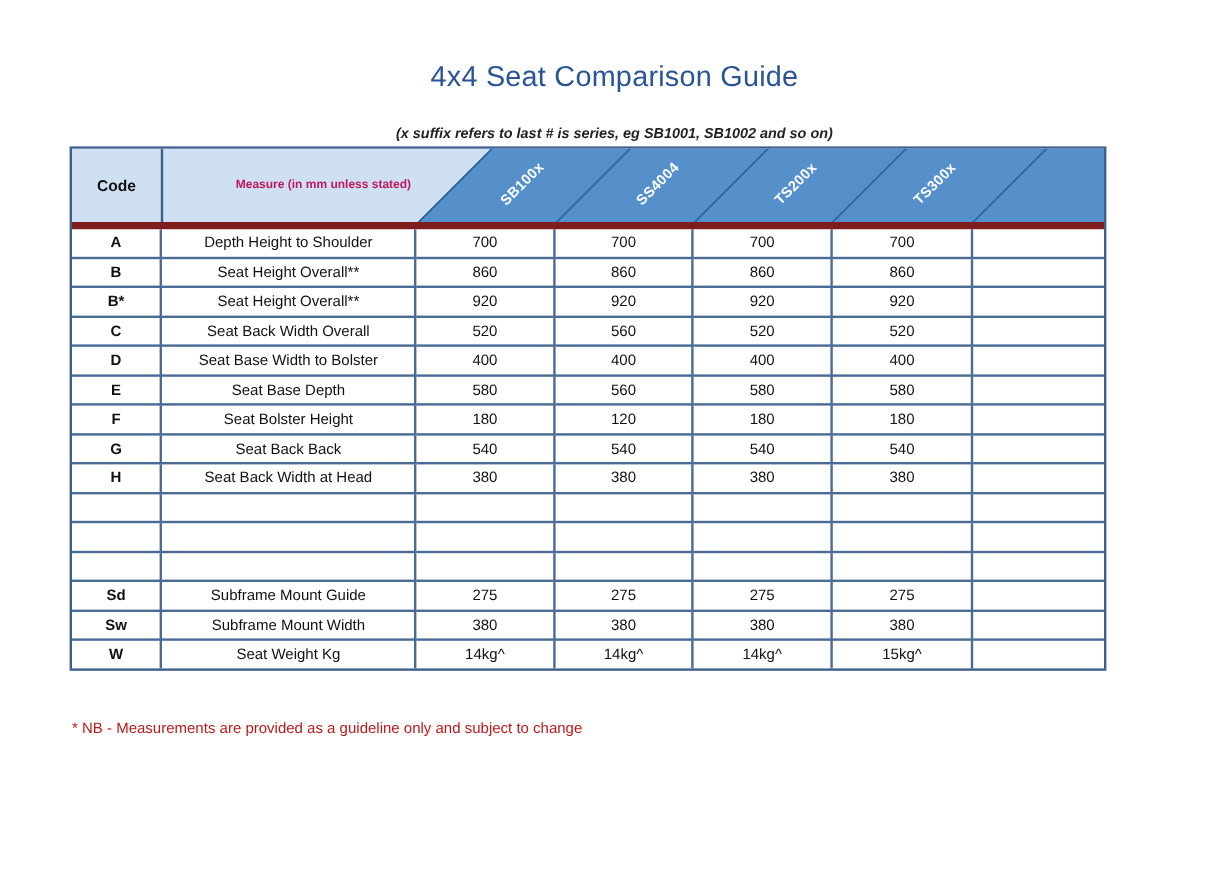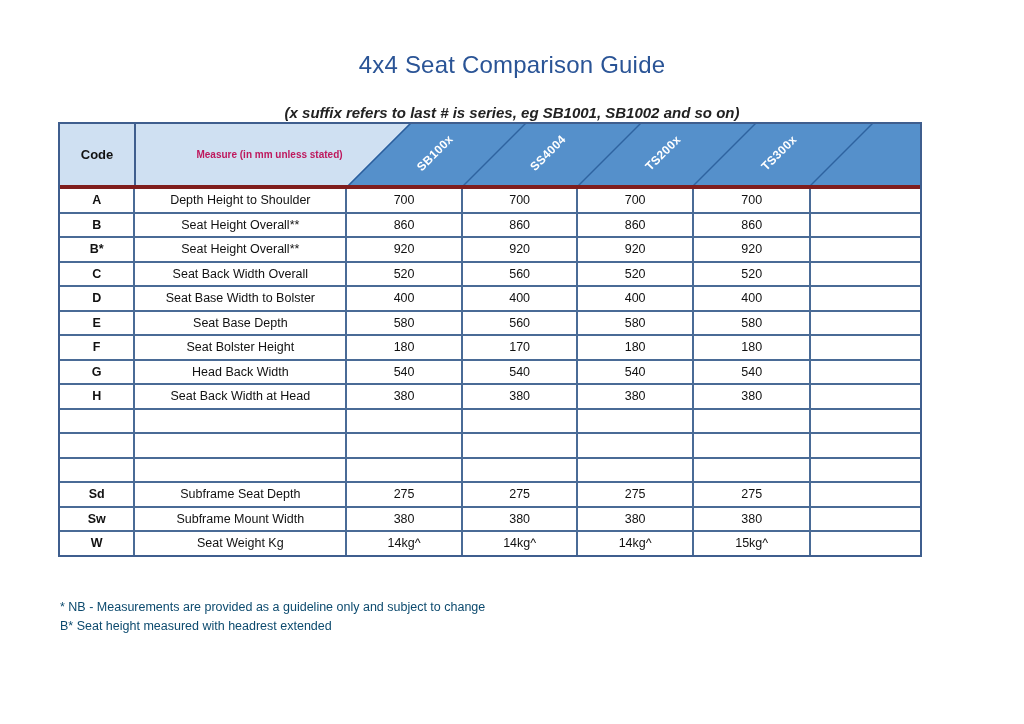--- a/index.html
+++ b/index.html
@@ -6,30 +6,30 @@
   body{
     width:1024px;height:724px;position:relative;overflow:hidden;
     font-family:"Liberation Sans", sans-serif;color:#1a1a1a;
   }
   .title{
     position:absolute;top:51px;left:0;right:0;text-align:center;
     font-size:24px;font-weight:normal;color:#2a5496;letter-spacing:0.2px;
   }
   .subtitle{
     position:absolute;top:104px;left:0;right:0;text-align:center;
-    font-size:15px;font-style:italic;font-weight:bold;color:#222;
+    font-size:12px;font-style:italic;font-weight:bold;color:#222;
   }
   .table-wrap{
     position:absolute;left:58px;top:122px;width:860px;
     border:2px solid #3f5e8e;background:#fff;
   }
   
   .hdr{
     position:relative;height:61px;background:#cfe0f2;overflow:hidden;
-    border-bottom:4px solid #7f1d1d;
+    border-bottom:6px solid #7f1d1d;
   }
   .hdr-dark{
     position:absolute;left:285px;top:-2px;height:66px;width:780px;
     background:#5590cb;border-left:2.5px solid #2b5d9b;
     transform:skewX(-45deg);transform-origin:0 100%;
   }
   .hdr-sep{
     position:absolute;top:-2px;height:66px;width:0;
     border-left:2.5px solid #2e63a0;
     transform:skewX(-45deg);transform-origin:0 100%;
@@ -60,21 +60,21 @@
   }
   table.body td{
     border:2px solid #4a6b96;height:22.5px;
     text-align:center;vertical-align:middle;
     font-size:12.5px;color:#111;padding:0;overflow:hidden;white-space:nowrap;
   }
   table.body td.code-col{font-weight:bold;}
   
   .footnotes{
     position:absolute;left:60px;top:598px;width:820px;
-    font-size:12.5px;line-height:18.6px;color:#0c4a6e;
+    font-size:12.5px;line-height:18.6px;color:#b91c1c;
   }
 </style>
 </head>
 <body>
 
 <div class="title">4x4 Seat Comparison Guide</div>
 <div class="subtitle">(x suffix refers to last # is series, eg SB1001, SB1002 and so on)</div>
 
 <div class="table-wrap">
   <div class="hdr">
@@ -153,28 +153,28 @@
           <td>580</td>
           <td>560</td>
           <td>580</td>
           <td>580</td>
           <td></td>
         </tr>
         <tr>
           <td class="code-col">F</td>
           <td>Seat Bolster Height</td>
           <td>180</td>
-          <td>170</td>
+          <td>120</td>
           <td>180</td>
           <td>180</td>
           <td></td>
         </tr>
         <tr>
           <td class="code-col">G</td>
-          <td>Head Back Width</td>
+          <td>Seat Back Back</td>
           <td>540</td>
           <td>540</td>
           <td>540</td>
           <td>540</td>
           <td></td>
         </tr>
         <tr>
           <td class="code-col">H</td>
           <td>Seat Back Width at Head</td>
           <td>380</td>
@@ -205,21 +205,21 @@
           <td class="code-col"></td>
           <td></td>
           <td></td>
           <td></td>
           <td></td>
           <td></td>
           <td></td>
         </tr>
         <tr>
           <td class="code-col">Sd</td>
-          <td>Subframe Seat Depth</td>
+          <td>Subframe Mount Guide</td>
           <td>275</td>
           <td>275</td>
           <td>275</td>
           <td>275</td>
           <td></td>
         </tr>
         <tr>
           <td class="code-col">Sw</td>
           <td>Subframe Mount Width</td>
           <td>380</td>
@@ -236,14 +236,13 @@
           <td>14kg^</td>
           <td>15kg^</td>
           <td></td>
         </tr>
       </tbody>
   </table>
 </div>
 
 <div class="footnotes">
   <div>* NB - Measurements are provided as a guideline only and subject to change</div>
-  <div>B* Seat height measured with headrest extended</div>
 </div>
 
 </body></html>

